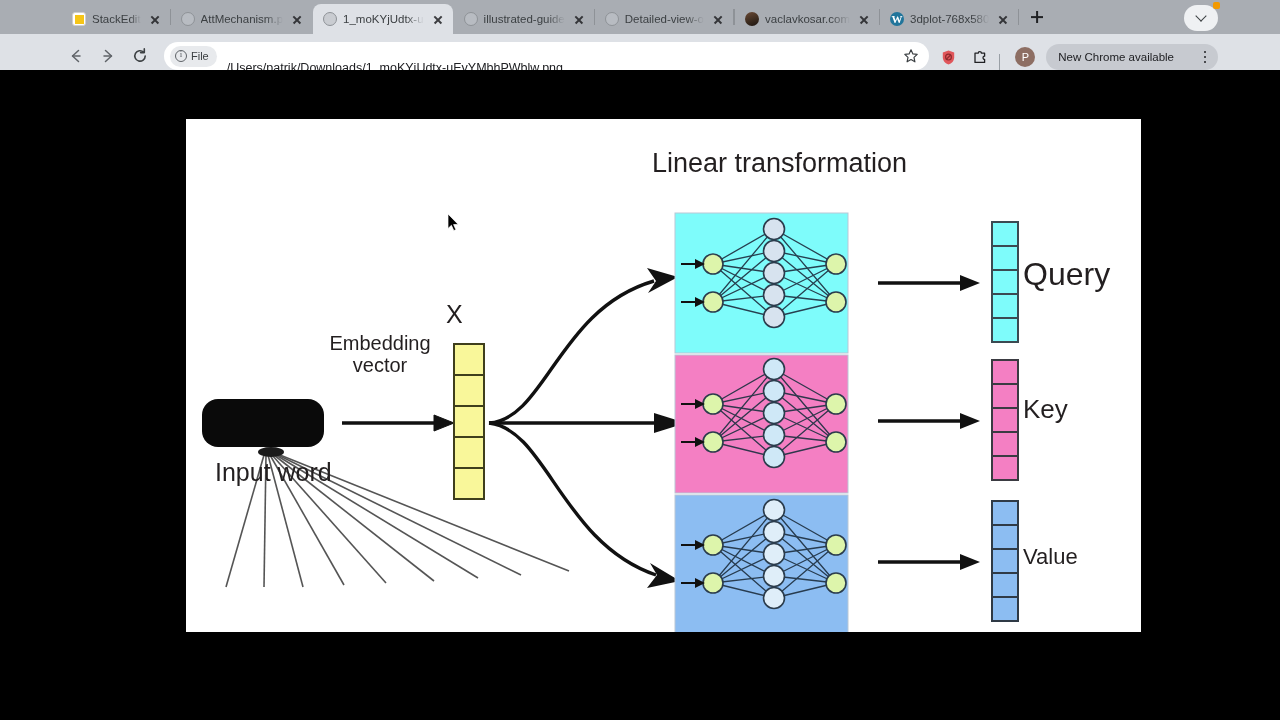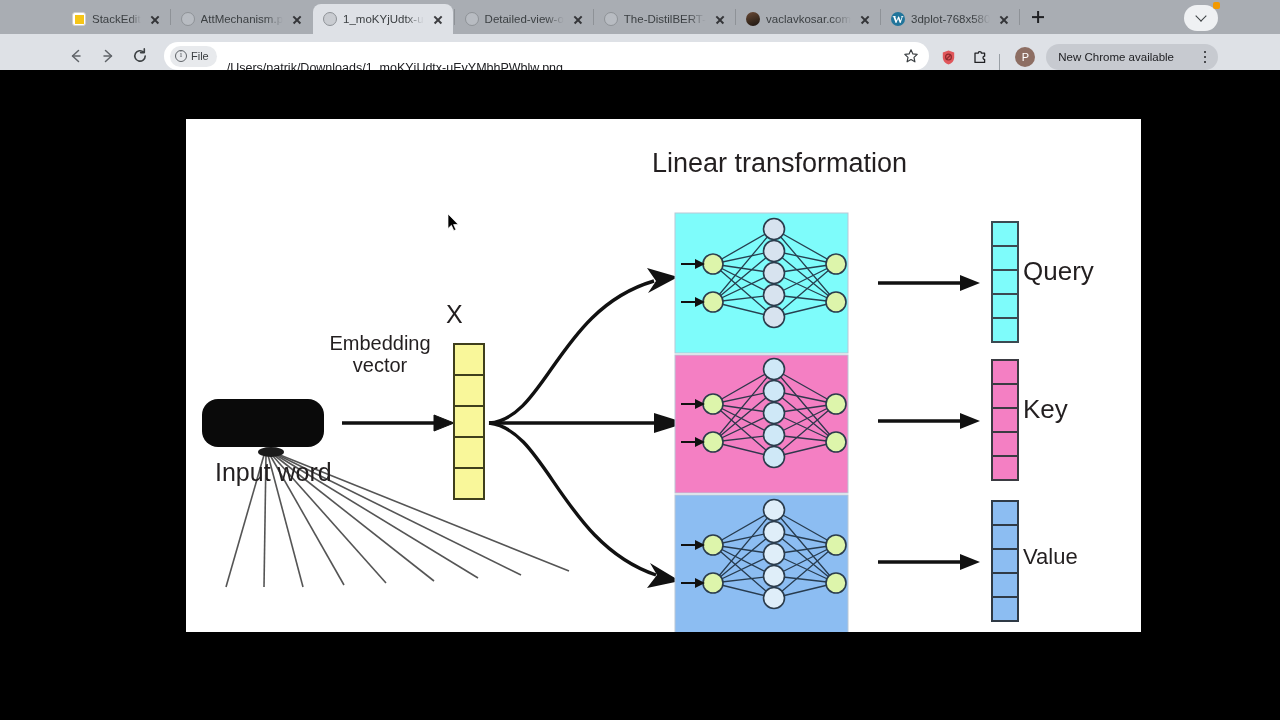--- a/index.html
+++ b/index.html
@@ -276,21 +276,21 @@
     color: #231f20;
     font-family: "Liberation Sans", sans-serif;
     white-space: nowrap;
     line-height: 1.08;
   }
   #lbl-title   { left: 466px; top: 30px; font-size: 27px; }
   #lbl-embed   { left: 130px; top: 214px; font-size: 20px; text-align: center; width: 128px; white-space: normal; }
   #lbl-x       { left: 260px; top: 182px; font-size: 25px; }
   #lbl-input   { left: 29px;  top: 340px; font-size: 25px; }
   #lbl-sent    { left: 13px;  top: 477px; font-size: 16.5px; }
-  #lbl-query   { left: 837px; top: 138px; font-size: 26px; }
+  #lbl-query   { left: 837px; top: 138px; font-size: 32px; }
   #lbl-key     { left: 837px; top: 276px; font-size: 26px; }
   #lbl-value   { left: 837px; top: 426px; font-size: 22px; }
 
   .cursor {
     position: absolute;
     left: 262px; top: 95px;
     width: 12px; height: 18px;
     pointer-events: none;
   }
 </style>
@@ -317,34 +317,34 @@
       </div>
       <span class="tab-sep hidden"></span>
 
       <div class="tab active">
         <span class="favicon fav-globe light"></span>
         <span class="tab-title">1_moKYjUdtx-u</span>
         <span class="tab-close"></span>
       </div>
       <span class="tab-sep hidden"></span>
 
+      <div class="tab inactive">
+        <span class="favicon fav-globe"></span>
+        <span class="tab-title">illustrated-guide</span>
+        <span class="tab-close"></span>
+      </div>
       <span class="tab-sep"></span>
 
       <div class="tab inactive">
         <span class="favicon fav-globe"></span>
         <span class="tab-title">Detailed-view-o</span>
         <span class="tab-close"></span>
       </div>
       <span class="tab-sep"></span>
 
-      <div class="tab inactive">
-        <span class="favicon fav-globe"></span>
-        <span class="tab-title">The-DistilBERT-</span>
-        <span class="tab-close"></span>
-      </div>
       <span class="tab-sep"></span>
 
       <div class="tab inactive">
         <span class="favicon fav-photo"></span>
         <span class="tab-title">vaclavkosar.com</span>
         <span class="tab-close"></span>
       </div>
       <span class="tab-sep"></span>
 
       <div class="tab inactive">

